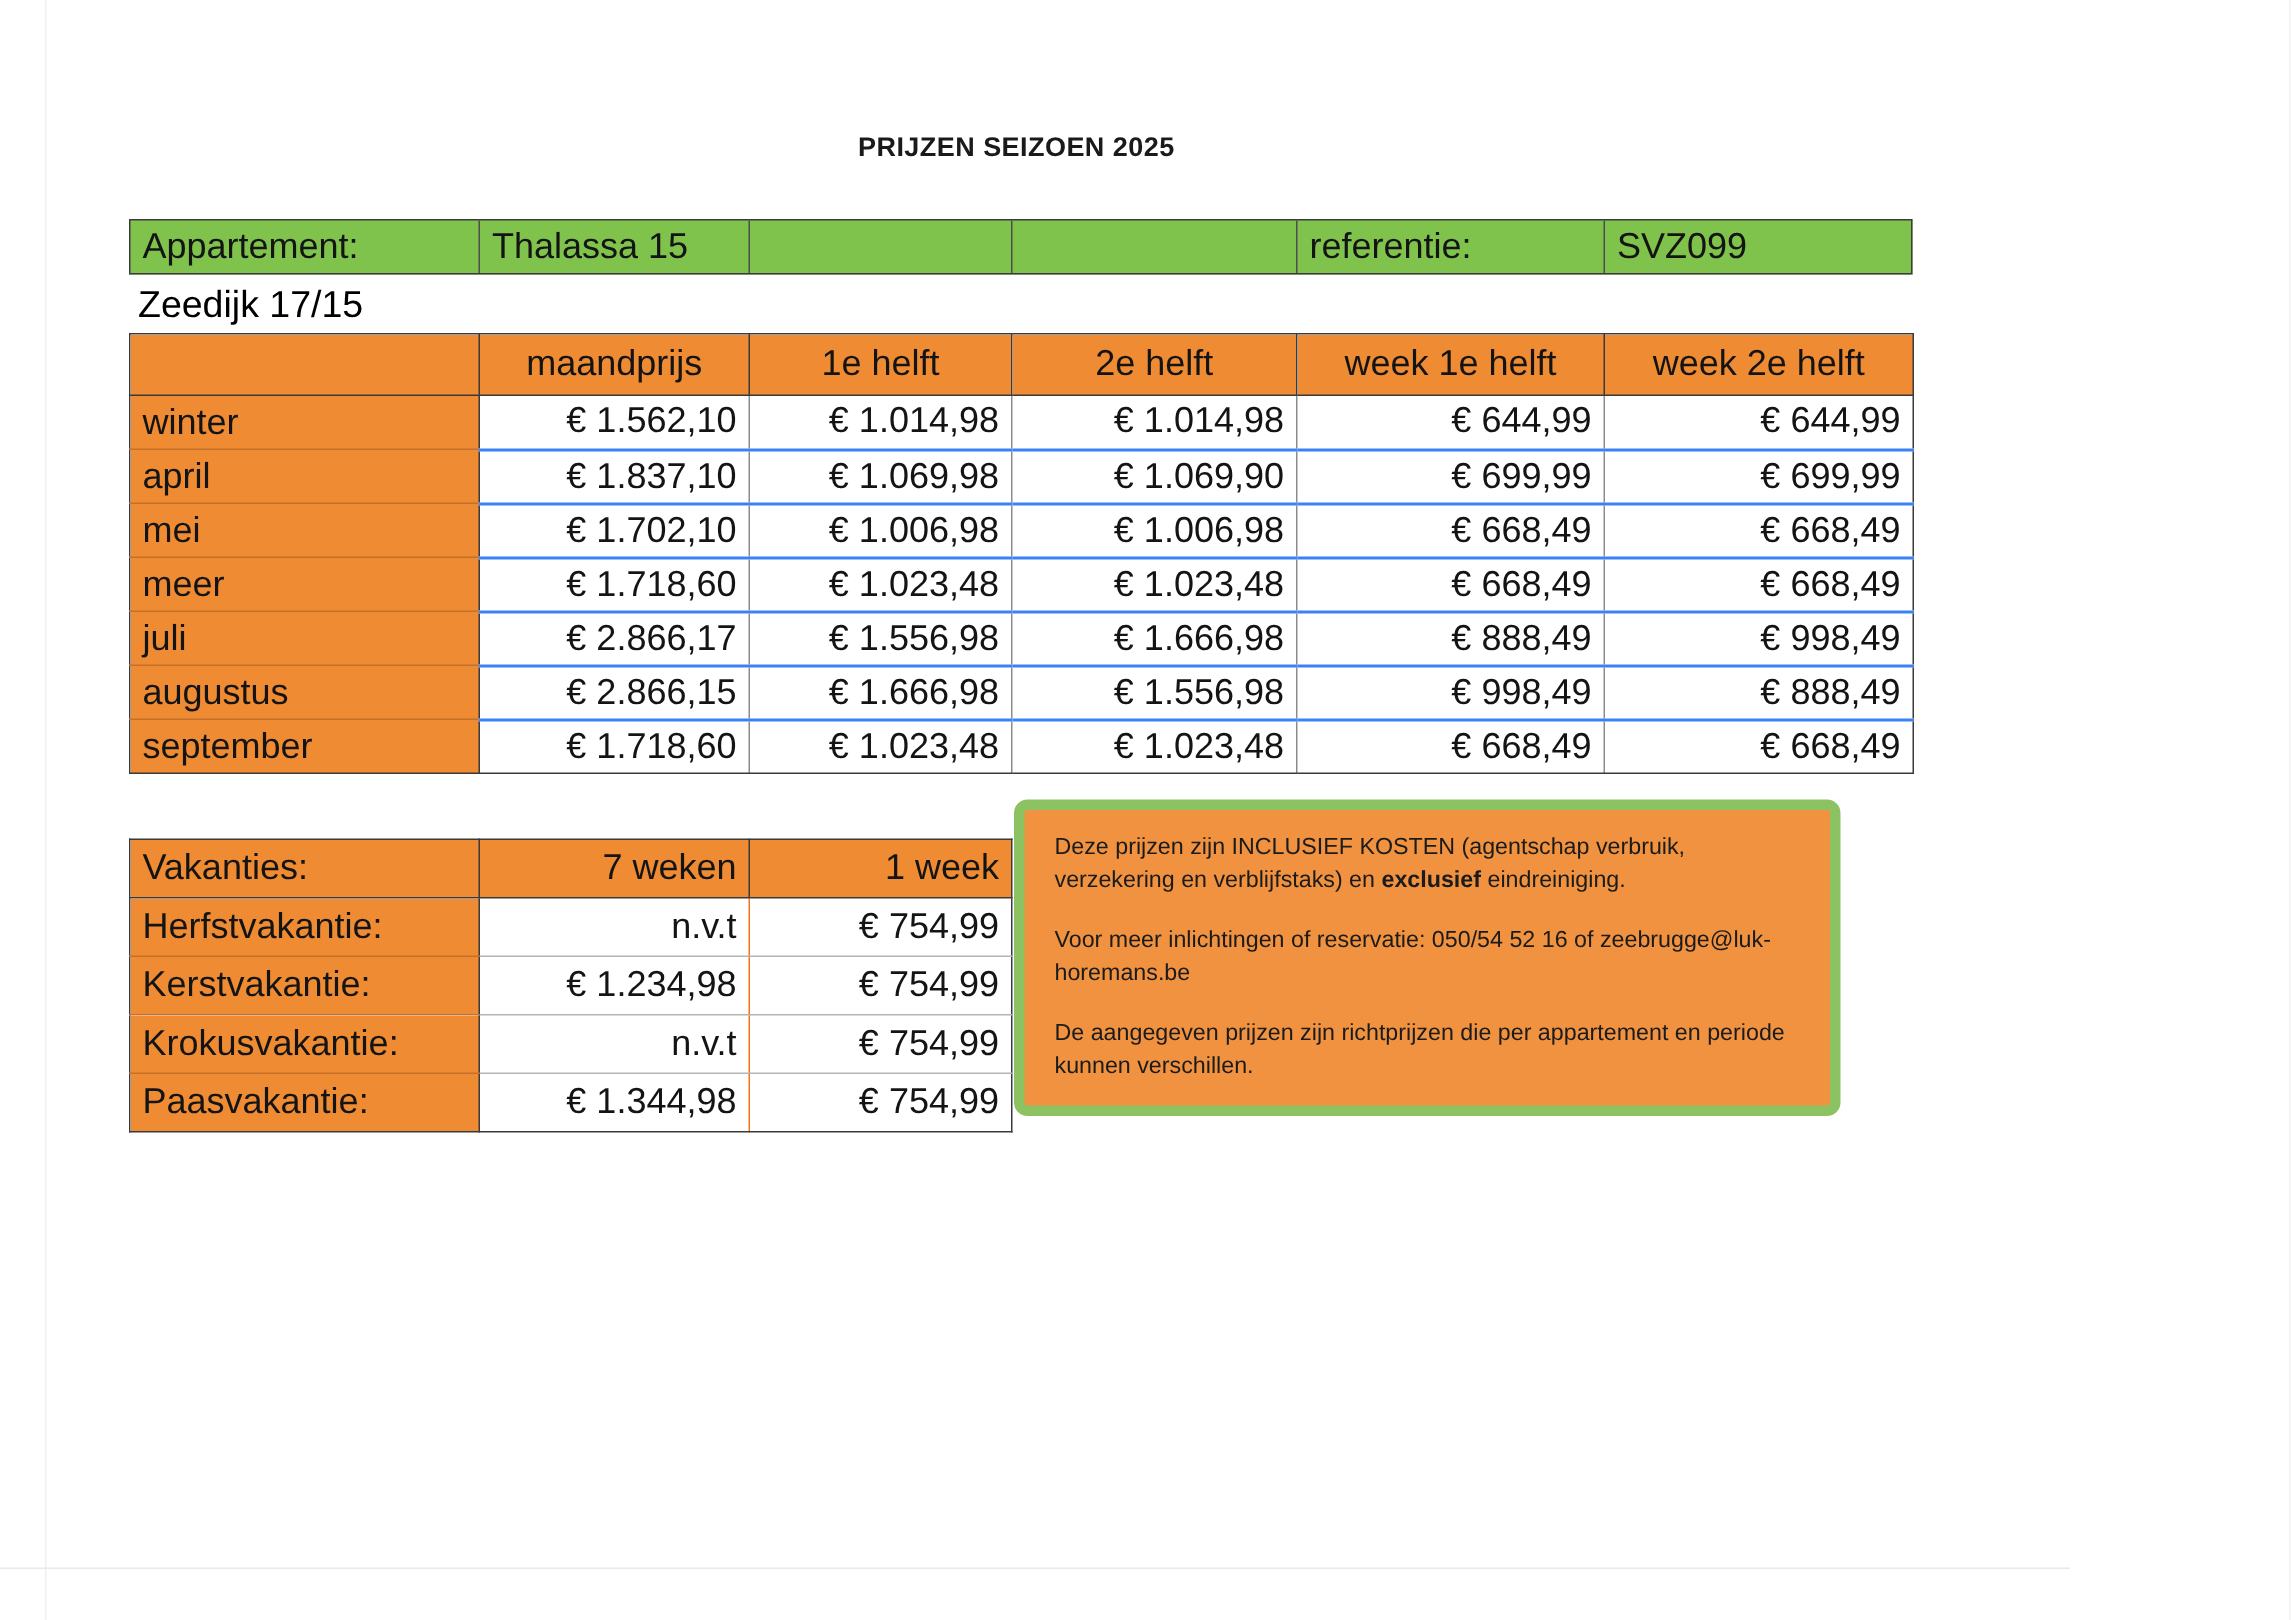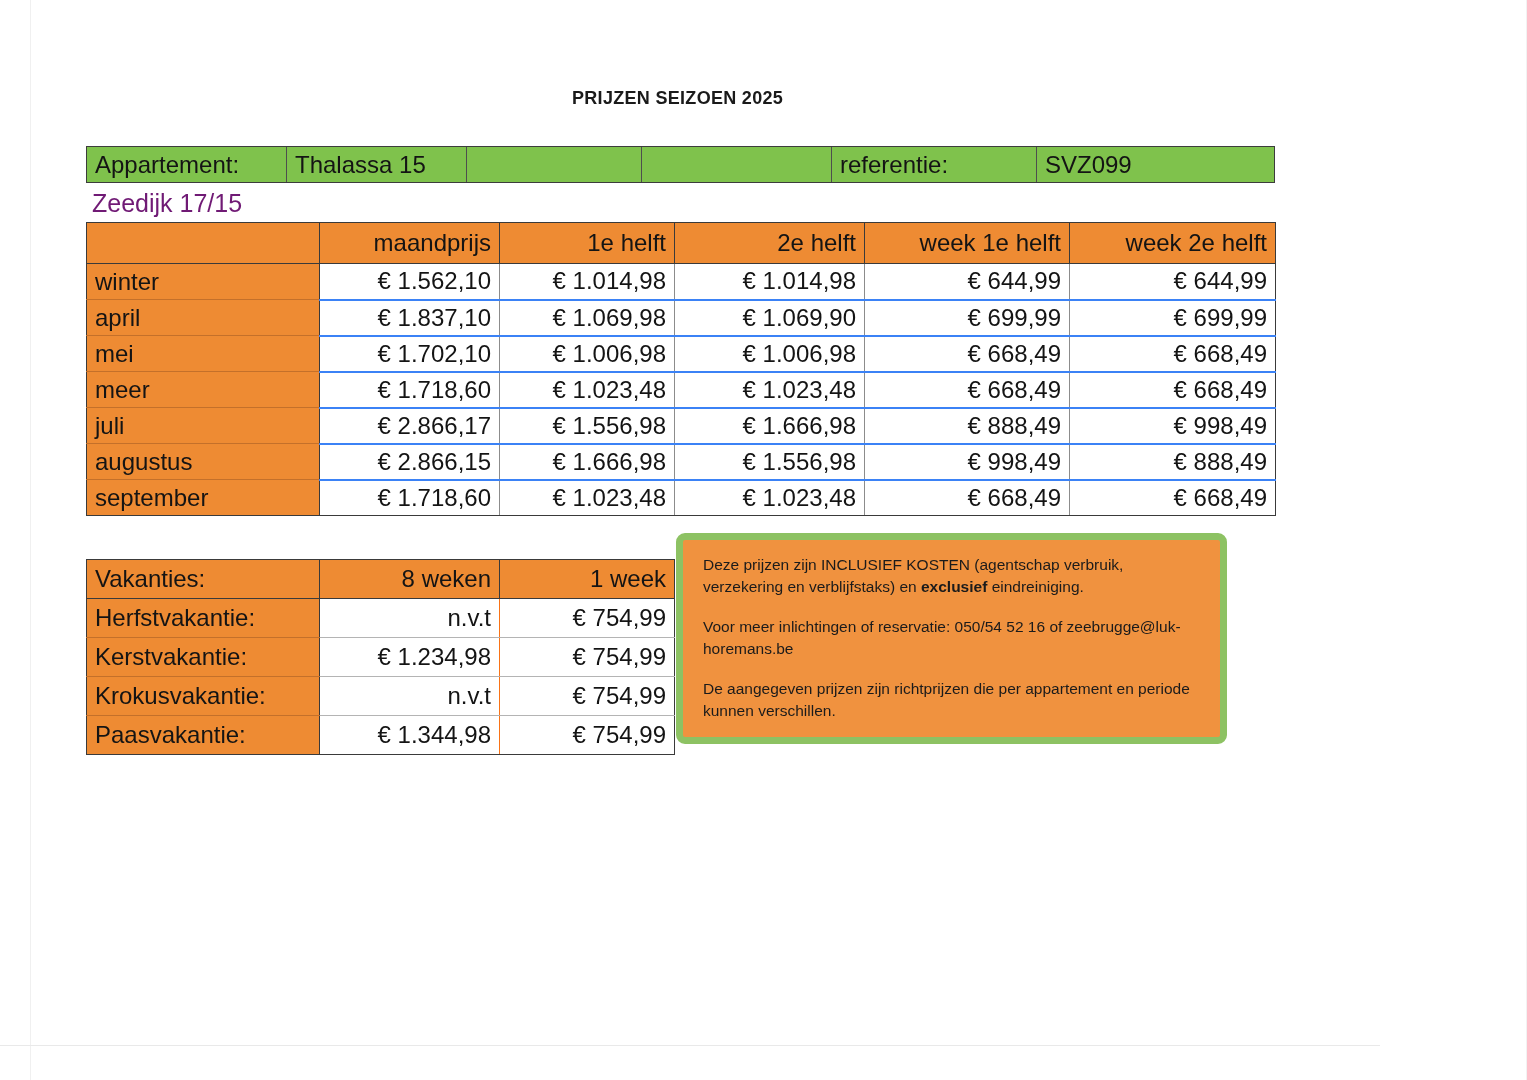--- a/index.html
+++ b/index.html
@@ -65,33 +65,33 @@
     align-items: center;
     box-sizing: border-box;
     font-size: 24px;
     color: #141414;
     padding-left: 8px;
     border-right: 1px solid #4e4e4e;
     white-space: nowrap;
     overflow: hidden;
   }
   .apt-cell:last-child { border-right: none; }
-  .c-w1 { width: 200px; }
+  .c-w1 { width: 233px; }
   .c-w2 { width: 180px; }
   .c-w3 { width: 175px; }
   .c-w4 { width: 190px; }
   .c-w5 { width: 205px; }
   .c-w6 { width: 204px; }
 
   .address-line {
     position: absolute;
     left: 92px;
     top: 189px;
     font-size: 25px;
-    color: #701a75;
+    color: #000000;
     white-space: nowrap;
   }
 
   
   .price-table {
     position: absolute;
     left: 86px;
     top: 222px;
     width: 1189px;
     border-collapse: collapse;
@@ -110,21 +110,21 @@
     font-size: 24px;
     font-weight: normal;
     color: #141414;
     box-sizing: border-box;
     padding: 0 8px;
     overflow: hidden;
     white-space: nowrap;
   }
   .price-table thead th {
     background: #ee8b33;
-    text-align: right;
+    text-align: center;
     border: 1px solid #3a3a3a;
     height: 41px;
   }
   .price-table thead th.head-blank {
     text-align: left;
   }
   .price-table tbody td.row-label {
     background: #ee8b33;
     text-align: left;
     border-left: 1px solid #3a3a3a;
@@ -325,21 +325,21 @@
 
 <table class="vac-table">
   <colgroup>
     <col class="vcol-label">
       <col class="vcol-a">
       <col class="vcol-b">
   </colgroup>
   <thead>
     <tr>
       <th class="vhead-label">Vakanties:</th>
-      <th>8 weken</th>
+      <th>7 weken</th>
       <th>1 week</th>
     </tr>
   </thead>
   <tbody>
     <tr>
       <td class="vrow-label">Herfstvakantie:</td>
       <td class="vval">n.v.t</td>
       <td class="vval vlast">€ 754,99</td>
     </tr>
     <tr>

